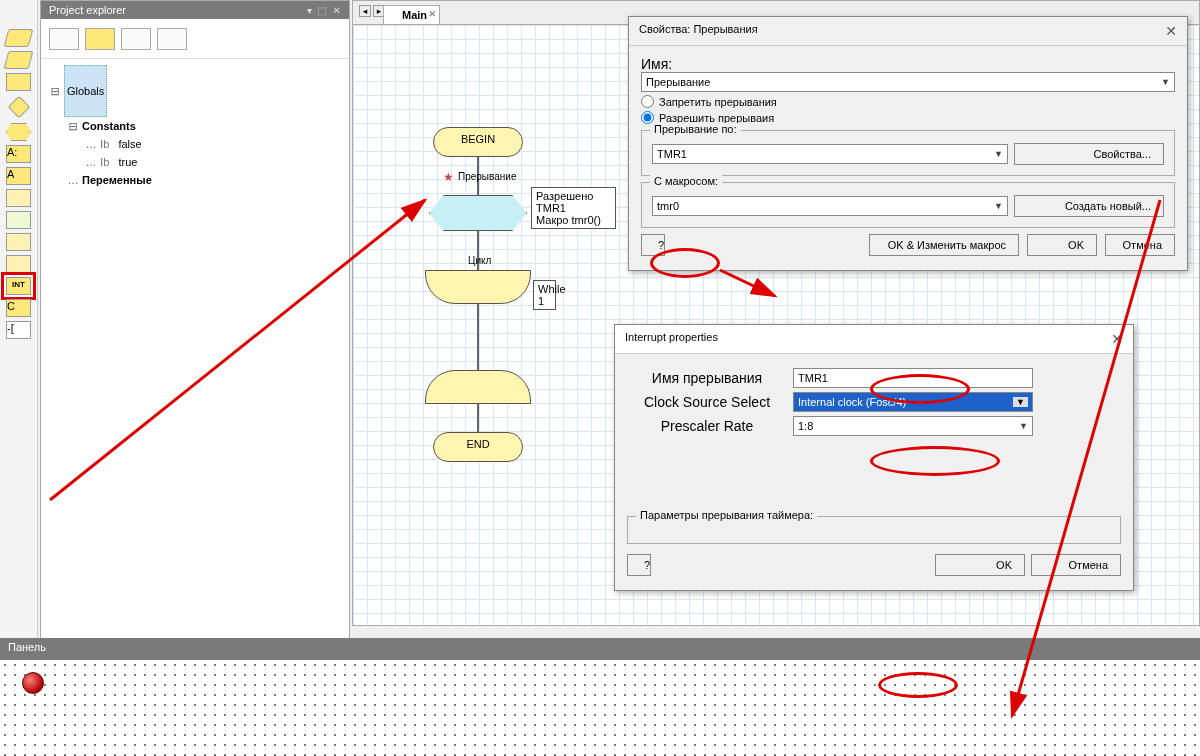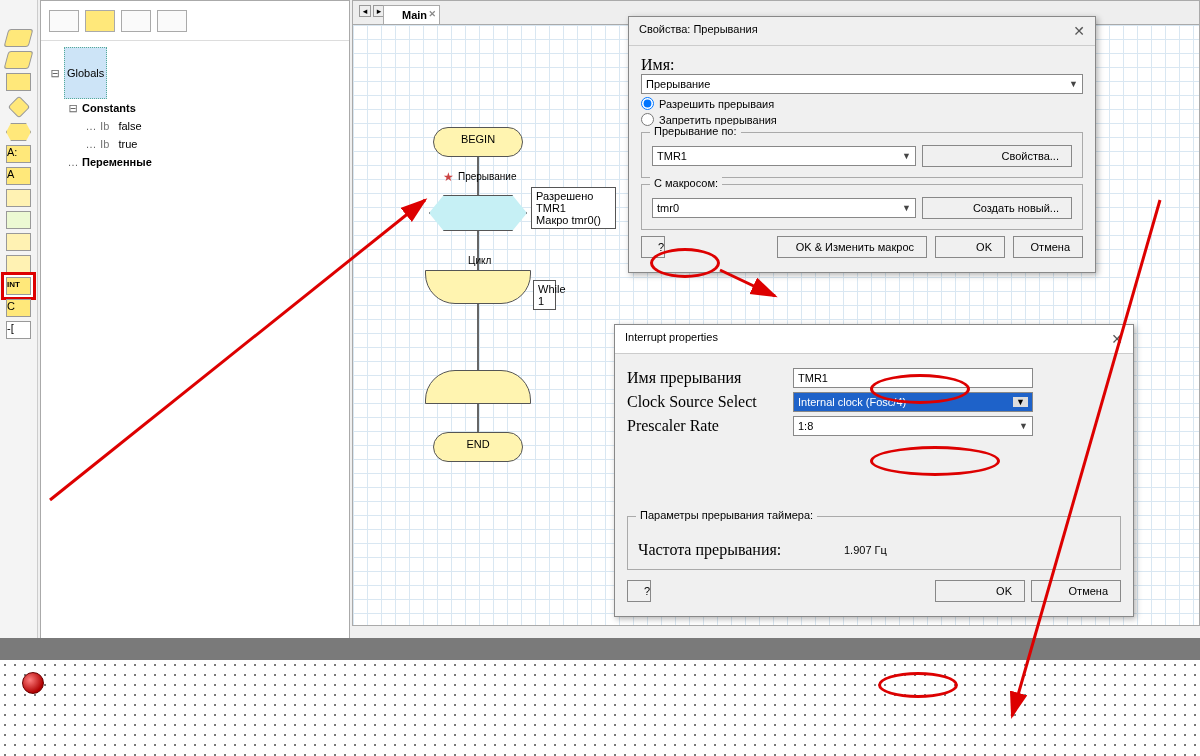--- a/index.html
+++ b/index.html
@@ -8,21 +8,21 @@
 
 .left-toolbar { position: absolute; left: 0; top: 0; width: 38px; height: 100%; background: #f4f4f4; border-right: 1px solid #ccc; padding-top: 25px; }
 .left-toolbar .ticon { display: block; margin: 4px auto; width: 25px; height: 18px; border: 1px solid #999; border-radius: 3px; background: #ffe87a; cursor: pointer; position: relative; }
 .left-toolbar .ticon.sh-para { transform: skewX(-15deg); }
 .left-toolbar .ticon.sh-rect { border-radius: 0; }
 .left-toolbar .ticon.sh-diamond { transform: rotate(45deg); width: 16px; height: 16px; margin: 8px auto; }
 .left-toolbar .ticon.sh-hex { clip-path: polygon(20% 0, 80% 0, 100% 50%, 80% 100%, 20% 100%, 0 50%); border-radius:0;}
 .left-toolbar .c-yellow{background:#ffe87a;}
 .left-toolbar .c-green{background:#ecf9d3;}
 .left-toolbar .c-orange{background:#fff2b3;}
-.left-toolbar .circled { box-shadow: 0 0 0 2px #fff, 0 0 0 5px #d00; border-radius: 50%; font-weight:bold; font-size:8px; text-align:left; line-height:14px;}
+.left-toolbar .circled { box-shadow: 0 0 0 2px #fff, 0 0 0 5px #d00; border-radius: 50%; font-weight:bold; font-size:8px; text-align:center; line-height:14px;}
 
 
 .explorer-panel { position: absolute; left: 40px; top: 0; width: 310px; height: 100%; background: #fff; border: 1px solid #aaa; }
 .panel-title { background: #7a7a7a; color: #fff; padding: 3px 8px; font-size: 11px; display:flex; justify-content:space-between; align-items:center;}
 .panel-title .ctrl { color:#ddd; font-size:10px; cursor:pointer;}
 .explorer-tool { height: 40px; border-bottom: 1px solid #ddd; display: flex; gap: 6px; align-items: center; padding: 0 8px; }
 .explorer-tool .mini { width: 30px; height: 22px; border: 1px solid #aaa; background: #fafafa; cursor:pointer;}
 .tree { padding: 6px 8px; line-height: 18px; }
 .tree .row { display:flex; align-items:center; gap:3px;}
 .tree .glyph { width:12px; text-align:center; color:#666;}
@@ -55,23 +55,23 @@
 .fn-loop-title{position:absolute; left:115px; top:230px; font-size:10px;}
 .fn-end { left:80px; top:407px; width:90px; height:30px; background:#fff4b0; border-radius:15px;}
 .connector { position:absolute; left:124px; width:2px; background:#666;}
 .cv1{top:115px;height:55px;} .cv2{top:206px;height:39px;} .cv3{top:279px;height:66px;} .cv4{top:379px;height:41px;}
 
 
 .dialog { position:absolute; background:#f0f0f0; border:1px solid #888; box-shadow: 2px 2px 6px rgba(0,0,0,.3); }
 .dlg-title { padding:6px 10px; font-size:12px; display:flex; justify-content:space-between; border-bottom:1px solid #ccc;}
 .dlg-title .x{cursor:pointer; font-size:14px; color:#555;}
 .dlg-body { padding:10px 12px; }
-.dlg-body label{font-size:16px;font-family:Liberation Serif, serif;}
+.dlg-body label{font-size:14px;}
 .field-row{display:flex; align-items:center; gap:6px; margin:4px 0;}
-.field-row label.r{ text-align:left; width:160px;}
+.field-row label.r{ text-align:center; width:160px;}
 .combo{flex:1; height:20px; border:1px solid #888; background:#fff; padding:1px 4px; display:flex; align-items:center; justify-content:space-between; cursor:pointer;}
 .combo .arr{font-size:9px;color:#444;}
 .combo.sel{background:#1e62c9;color:#fff;}
 .radio{display:flex;align-items:center;gap:5px;margin:3px 0;}
 .radio input{margin:0;}
 .btn{border:1px solid #888; background:#f0f0f0; height:22px; padding:0 12px; min-width:70px; cursor:pointer; font-size:11px;text-align:right;}
 .btn.wide{min-width:150px;}
 .btn.sq{min-width:24px;width:24px;padding:0;}
 .fieldset{border:1px solid #aaa; padding:8px 10px 6px; margin:6px 0; position:relative;}
 .fieldset .legend{position:absolute; top:-8px; left:8px; background:#f0f0f0; padding:0 4px; font-size:11px;}
@@ -102,20 +102,24 @@
   <span class="ticon sh-rect c-orange"></span>
   <span class="ticon sh-rect c-green"></span>
   <span class="ticon sh-rect c-orange"></span>
   <span class="ticon sh-rect c-orange"></span>
   <span class="ticon sh-rect c-yellow circled">INT</span>
   <span class="ticon sh-rect c-yellow">C</span>
   <span class="ticon sh-rect" style="background:#fff">-[</span>
 </div>
 
 <div class="explorer-panel">
+  <div class="panel-title">
+    <span>Project explorer</span>
+    <span class="ctrl">▾ &nbsp;⬚&nbsp; ✕</span>
+  </div>
   <div class="explorer-tool">
     <span class="mini"></span>
     <span class="mini" style="background:#ffe87a"></span>
     <span class="mini"></span>
     <span class="mini"></span>
   </div>
   <div class="tree">
     <div class="row">
         <span class="glyph">⊟</span>
         <span class="sel">Globals</span>
@@ -162,38 +166,38 @@
     <div class="fnode fn-loop-t"></div>
     <div class="fn-loop-lbl">
       <div>While</div>
       <div>1</div>
     </div>
     <div class="fnode fn-loop-b"></div>
     <div class="fnode fn-end">END</div>
   </div>
 </div>
 
-<div class="dialog" style="left:628px; top:16px; width:468px;">
+<div class="dialog" style="left:628px; top:16px; width:560px;">
   <div class="dlg-title">
     <span>Свойства: Прерывания</span>
     <span class="x">✕</span>
   </div>
   <div class="dlg-body">
     <label>Имя:</label>
     <div class="combo">
       <span>Прерывание</span>
         <span class="arr">▼</span>
     </div>
     <div class="radio">
+        <input type="radio" style="">
+        <span>Запретить прерывания</span>
+      </div>
+    <div class="radio">
         <input type="radio" checked="" style="">
         <span>Разрешить прерываия</span>
-      </div>
-    <div class="radio">
-        <input type="radio" style="">
-        <span>Запретить прерывания</span>
       </div>
 
     <div class="fieldset">
       <span class="legend">Прерывание по:</span>
       <div class="field-row">
         <div class="combo">
           <span>TMR1</span>
             <span class="arr">▼</span>
         </div>
         <button class="btn wide">Свойства...</button>
@@ -246,36 +250,33 @@
         <span>1:8</span>
           <span class="arr">▼</span>
       </div>
     </div>
 
     <div style="height:70px;"></div>
 
     <div class="fieldset">
       <span class="legend">Параметры прерывания таймера:</span>
       <div style="height:12px;"></div>
-      <div class="field-row">
-        <label class="r" style="width:200px;">Частота прерывания:</label>
-        <span>1.907 Гц</span>
-      </div>
     </div>
 
     <div class="field-row" style="margin-top:10px;">
       <button class="btn sq">?</button>
       <div style="flex:1"></div>
       <button class="btn" style="min-width:90px;">OK</button>
       <button class="btn" style="min-width:90px;">Отмена</button>
     </div>
   </div>
 </div>
 
 <div class="bottom-panel">
+  <div class="pt">Панель</div>
   <div class="dotzone"></div>
   <div class="red-led"></div>
 </div>
 
 <svg class="red-arrow" style="left:0;top:0;width:1200px;height:756px;">
   <defs>
       <marker id="ah" markerWidth="10" markerHeight="10" refX="8" refY="3" orient="auto">
         <path d="M0,0 L9,3 L0,6 Z" fill="#d00"></path>
       </marker>
     </defs>

